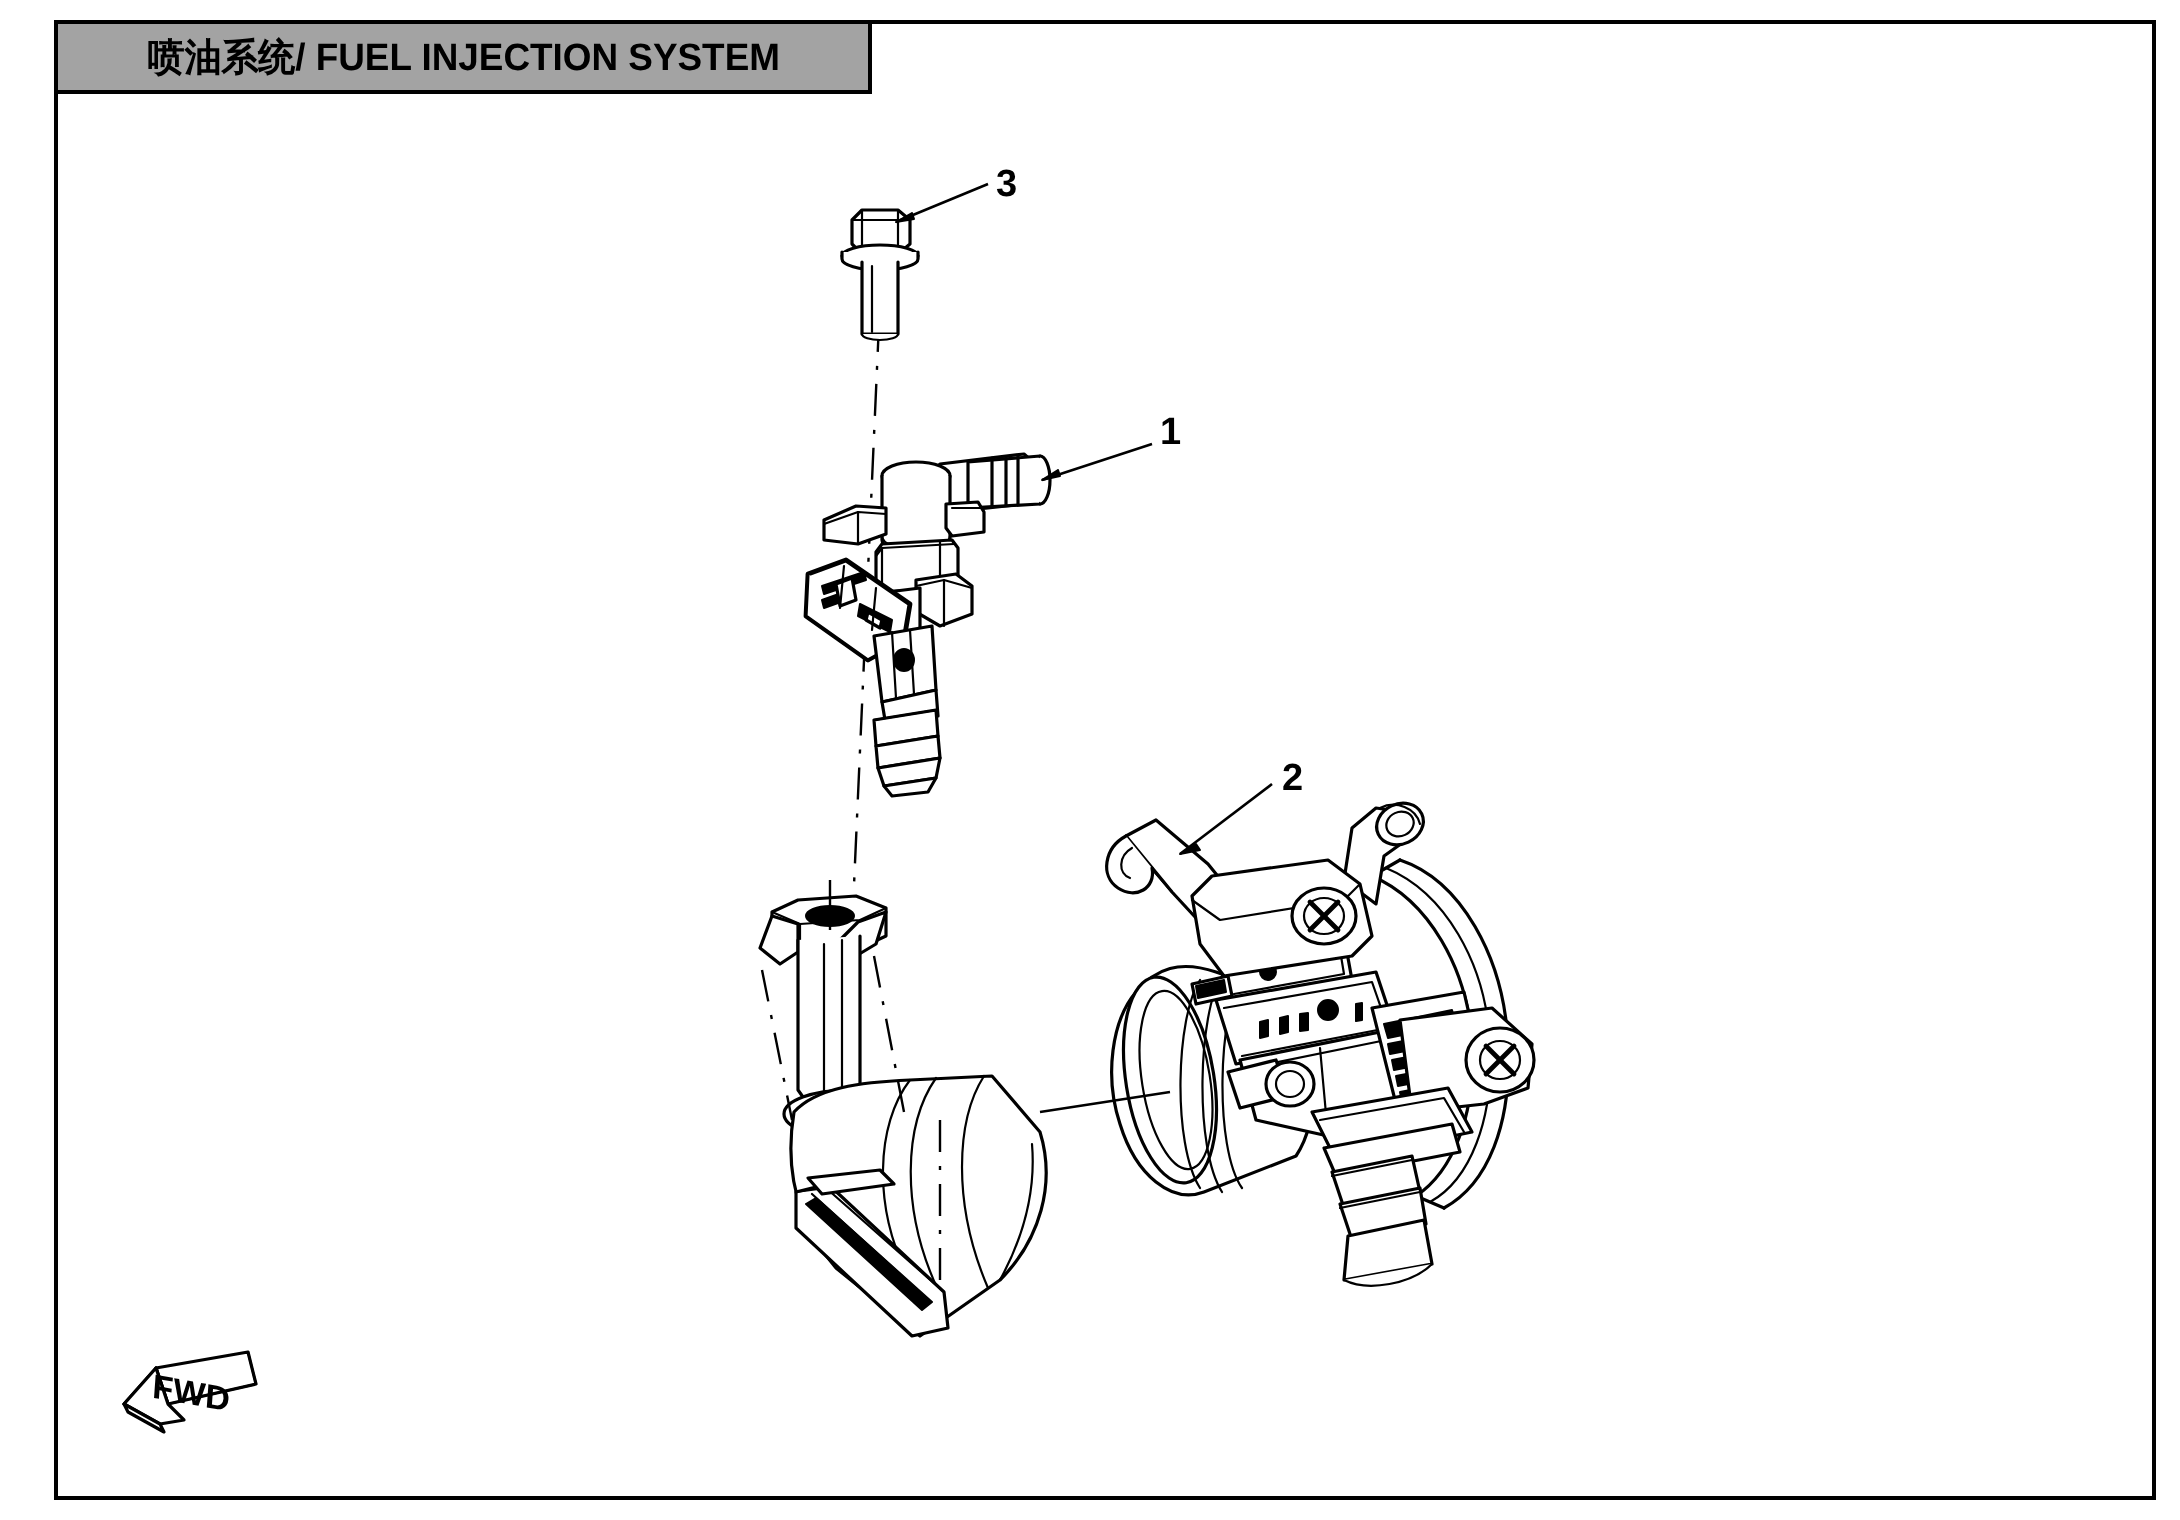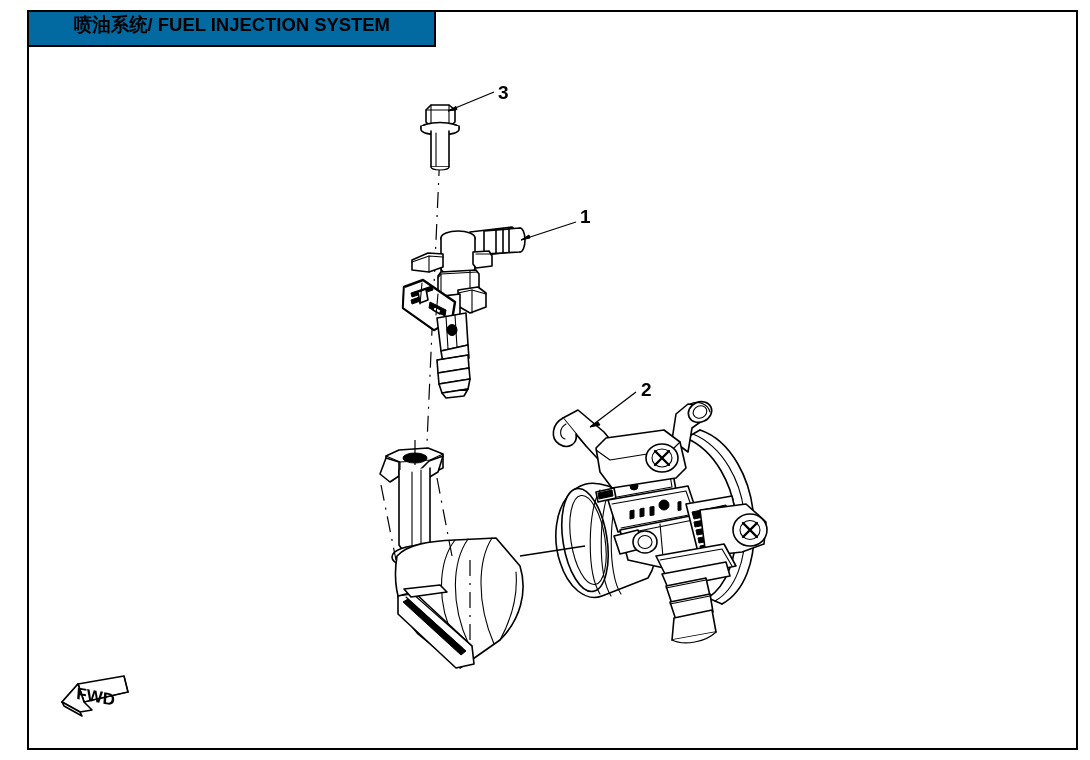--- a/index.html
+++ b/index.html
@@ -31,23 +31,23 @@
   }
   
   #title-box {
     position: absolute;
     left: 27px;
     top: 10px;
     width: 409px;
     height: 37px;
     border: 2px solid #000000;
     box-sizing: border-box;
-    background: #0369a1;
+    background: #a3a3a3;
     display: flex;
-    align-items: flex-start;
+    align-items: center;
     justify-content: center;
   }
   #title-text {
     font-size: 19px;
     font-weight: bold;
     letter-spacing: 0px;
     color: #000000;
     white-space: nowrap;
     transform: scaleX(0.97);
   }

